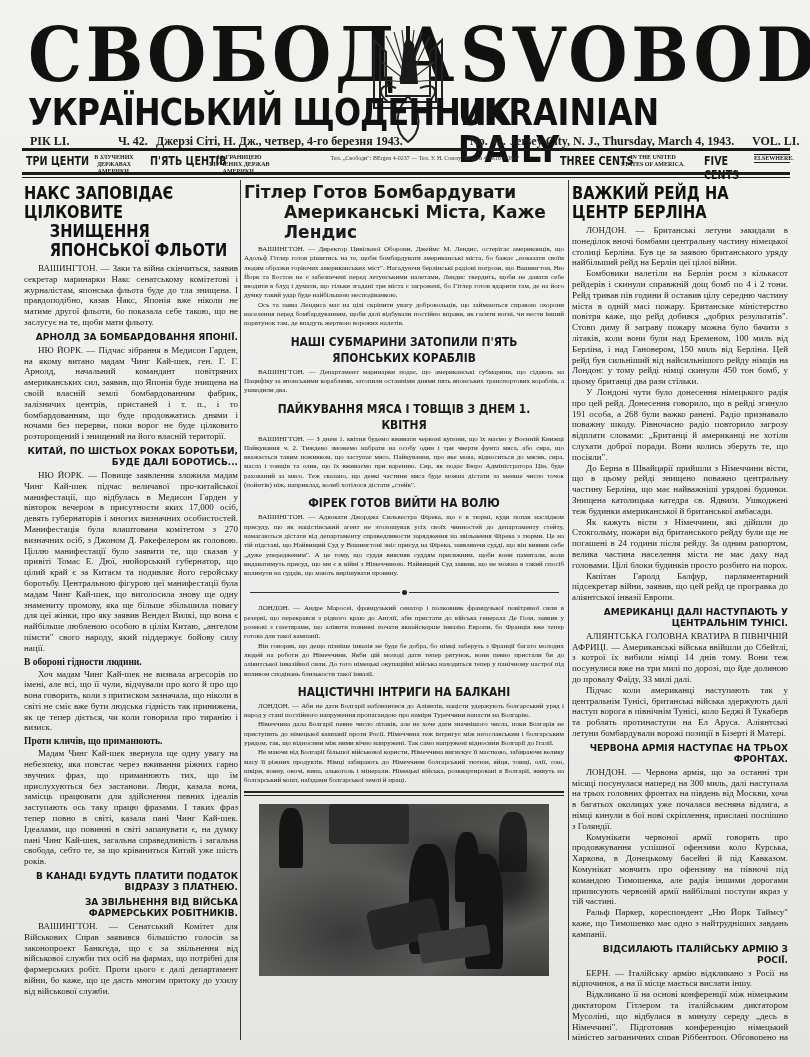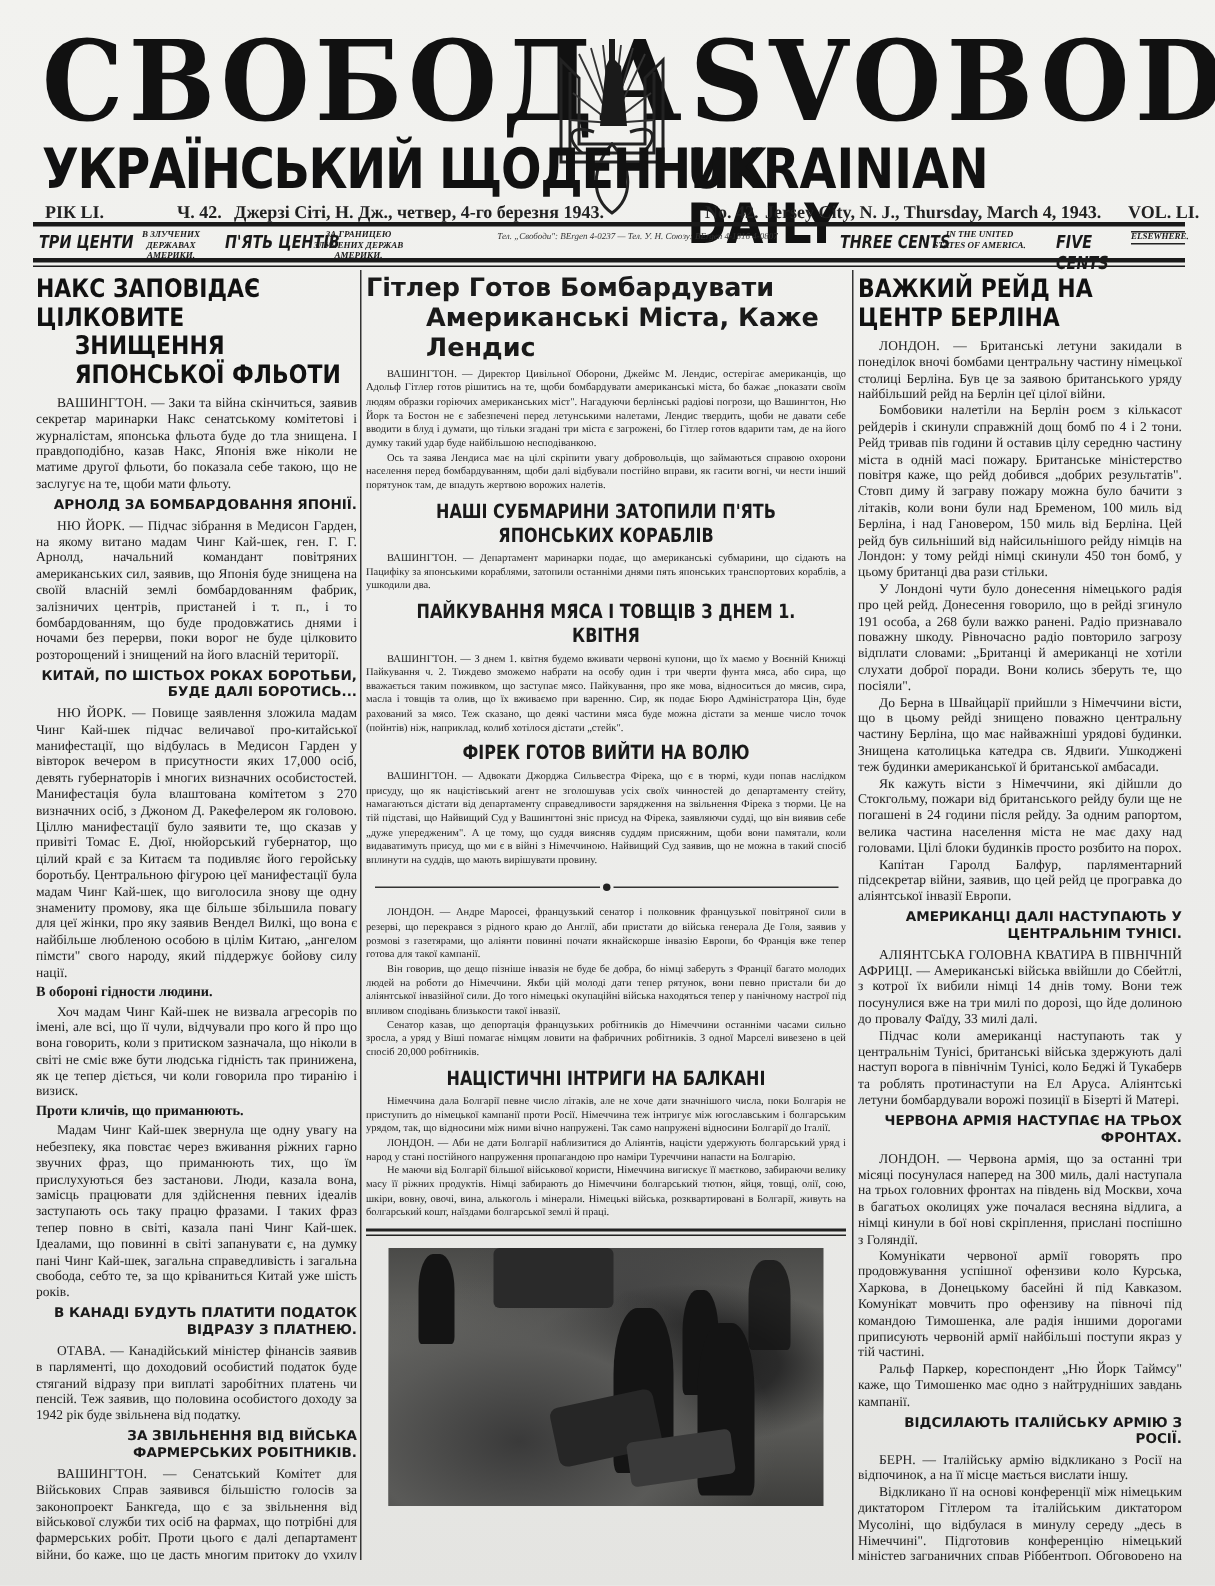--- a/index.html
+++ b/index.html
@@ -44,21 +44,21 @@
     position: absolute; top: 134px; font-size: 12px; font-weight: bold; color: #222;
   }
   .dl-rik { left: 30px; }
   .dl-ch { left: 118px; }
   .dl-uk { left: 156px; }
   .dl-no { left: 470px; }
   .dl-en { left: 510px; }
   .dl-vol { left: 752px; }
   .rule-thick { position: absolute; left: 22px; width: 768px; height: 3px; background: #1a1a1a; }
   .rule-thin { position: absolute; left: 22px; width: 768px; height: 1px; background: #1a1a1a; }
-  .price-row { position: absolute; top: 152px; left: 0; width: 688px; height: 18px; font-style: italic; }
+  .price-row { position: absolute; top: 152px; left: 0; width: 688px; height: 18px; }
   .price-big {
     position: absolute; font-family: "DejaVu Sans", sans-serif; font-weight: bold;
     font-size: 12px; transform: scaleX(0.8); transform-origin: left; top: 2px;
   }
   .price-small { position: absolute; font-size: 6px; font-weight: bold; line-height: 7px; text-align: center; top: 2px; }
   .tel { position: absolute; top: 2px; font-size: 6px; color: #333; text-align: center; line-height: 8px; }
 
   
   .col { position: absolute; top: 180px; overflow: hidden; }
   .col-left { left: 24px; width: 214px; height: 860px; }
@@ -186,21 +186,20 @@
     <div>
       <div class="hl-sub">КИТАЙ, ПО ШІСТЬОХ РОКАХ БОРОТЬБИ, БУДЕ ДАЛІ БОРОТИСЬ...</div>
       <p class="body-txt">НЮ ЙОРК. — Повище заявлення зложила мадам Чинг Кай-шек підчас величавої про-китайської манифестації, що відбулась в Медисон Гарден у вівторок вечером в присутности яких 17,000 осіб, девять губернаторів і многих визначних особистостей. Манифестація була влаштована комітетом з 270 визначних осіб, з Джоном Д. Ракефелером як головою. Ціллю манифестації було заявити те, що сказав у привіті Томас Е. Дюї, нюйорський губернатор, що цілий край є за Китаєм та подивляє його геройську боротьбу. Центральною фігурою цеї манифестації була мадам Чинг Кай-шек, що виголосила знову ще одну знамениту промову, яка ще більше збільшила повагу для цеї жінки, про яку заявив Вендел Вилкі, що вона є найбільше люб­леною особою в цілім Китаю, „ангелом пімсти" свого народу, який піддержує бойову силу нації.</p>
       <div class="hl-small">В обороні гідности людини.</div>
       <p class="body-txt">Хоч мадам Чинг Кай-шек не визвала агресорів по імені, але всі, що її чули, відчували про кого й про що вона говорить, коли з притиском зазначала, що ніколи в світі не сміє вже бути людська гідність так принижена, як це тепер діється, чи коли говорила про тиранію і визиск.</p>
       <div class="hl-small">Проти кличів, що приманюють.</div>
       <p class="body-txt">Мадам Чинг Кай-шек звернула ще одну увагу на небезпеку, яка повстає через вживання ріжних гарно звучних фраз, що приманюють тих, що їм прислухуються без застанови. Люди, казала вона, замісць працювати для здійснення певних ідеалів заступають ось таку працю фразами. І таких фраз тепер повно в світі, казала пані Чинг Кай-шек. Ідеалами, що повинні в світі запанувати є, на думку пані Чинг Кай-шек, загальна справедливість і загальна свобода, себто те, за що кріваниться Китай уже шість років.</p>
     </div>
     <div>
       <div class="hl-sub">В КАНАДІ БУДУТЬ ПЛАТИТИ ПОДАТОК ВІДРАЗУ З ПЛАТНЕЮ.</div>
-      <p class="body-txt">ОТАВА. — Канадійський міністер фінансів заявив в парляменті, що доходовий особистий податок буде стяганий відразу при виплаті заробітних платень чи пенсій. Теж заявив, що половина особистого доходу за 1942 рік буде звільнена від податку.</p>
     </div>
     <div>
       <div class="hl-sub">ЗА ЗВІЛЬНЕННЯ ВІД ВІЙСЬКА ФАРМЕРСЬКИХ РОБІТНИКІВ.</div>
       <p class="body-txt">ВАШИНГТОН. — Сенатський Комітет для Військових Справ заявився більшістю голосів за законопроект Банкгеда, що є за звільнення від військової служби тих осіб на фармах, що потрібні для фармерських робіт. Проти цього є далі департамент війни, бо каже, що це дасть многим притоку до ухилу від військової служби.</p>
     </div>
 
   </div>
 
   <div class="col col-mid mid">
     <div>
@@ -220,26 +219,25 @@
       <p class="body-txt">ВАШИНГТОН. — З днем 1. квітня будемо вживати червоні купони, що їх маємо у Воєнній Книжці Пайкування ч. 2. Тиждево зможемо набрати на особу один і три чверти фунта мяса, або сира, що вважається таким поживком, що заступає мясо. Пайкування, про яке мова, відноситься до мясив, сира, масла і товщів та олив, що їх вживаємо при варенню. Сир, як подає Бюро Адміністратора Цін, буде рахований за мясо. Теж сказано, що деякі частини мяса буде можна дістати за менше число точок (пойнтів) ніж, наприклад, колиб хотілося дістати „стейк".</p>
     </div>
     <div>
       <div class="mid-hl2">ФІРЕК ГОТОВ ВИЙТИ НА ВОЛЮ</div>
       <p class="body-txt">ВАШИНГТОН. — Адвокати Джорджа Сильвестра Фірека, що є в тюрмі, куди попав наслідком присуду, що як націстівський агент не зголошував усіх своїх чинностей до департаменту стейту, намагаються дістати від департаменту справедливости зарядження на звільнення Фірека з тюрми. Це на тій підставі, що Найвищий Суд у Вашингтоні зніс присуд на Фірека, заявляючи судді, що він виявив себе „дуже упередженим". А це тому, що суддя виясняв суддям присяжним, щоби вони памятали, коли видаватимуть присуд, що ми є в війні з Німеччиною. Найвищий Суд заявив, що не можна в такий спосіб вплинути на суддів, що мають вирішувати провину.</p>
     </div>
     <div class="ornament"><span></span><b></b><span></span></div>
     <div>
       <p class="body-txt">ЛОНДОН. — Андре Маросеі, французький сенатор і полковник французької повітряної сили в резерві, що перекрався з рідного краю до Англії, аби пристати до війська генерала Де Голя, заявив у розмові з газетярами, що аліянти повинні почати якнайскорше інвазію Европи, бо Франція вже тепер готова для такої кампанії.</p>
       <p class="body-txt">Він говорив, що дещо пізніше інвазія не буде бе добра, бо німці заберуть з Франції багато молодих людей на роботи до Німеччини. Якби цій молоді дати тепер рятунок, вони певно пристали би до аліянтської інвазійної сили. До того німецькі окупаційні війська находяться тепер у панічному настрої під впливом сподівань близькости такої інвазії.</p>
-      <p class="body-txt">Сенатор казав, що депортація французьких робітників до Німеччини останніми часами сильно зросла, а уряд у Віші помагає німцям ловити на фабричних робітників. З одної Марселі вивезено в цей спосіб 20,000 робітників.</p>
     </div>
     <div>
       <div class="mid-hl2">НАЦІСТИЧНІ ІНТРИГИ НА БАЛКАНІ</div>
+      <p class="body-txt">ЛОНДОН. — Аби не дати Болгарії наблизитися до Аліянтів, націсти удержують болгарський уряд і народ у стані постійного напруження пропагандою про наміри Туреччини напасти на Болгарію.</p>
       <p class="body-txt">Німеччина дала Болгарії певне число літаків, але не хоче дати значнішого числа, поки Болгарія не приступить до німецької кампанії проти Росії. Німеччина теж інтригує між югославським і болгарським урядом, так, що відносини між ними вічно напружені. Так само напружені відносини Болгарії до Італії.</p>
-      <p class="body-txt">ЛОНДОН. — Аби не дати Болгарії наблизитися до Аліянтів, націсти удержують болгарський уряд і народ у стані постійного напруження пропагандою про наміри Туреччини напасти на Болгарію.</p>
       <p class="body-txt">Не маючи від Болгарії більшої військової користи, Німеччина вигискує її маєтково, забираючи велику масу її ріжних продуктів. Німці забирають до Німеччини болгарський тютюн, яйця, товщі, олії, сою, шкіри, вовну, овочі, вина, алькоголь і мінерали. Німецькі війська, розквартировані в Болгарії, живуть на болгарський кошт, наїздами болгарської землі й праці.</p>
     </div>
     <div class="hr-double"></div>
     <div class="photo">
       <div class="fig" style="left:20px;top:4px;width:24px;height:60px"></div>
       <div class="fig" style="left:150px;top:40px;width:40px;height:110px"></div>
       <div class="fig" style="left:196px;top:28px;width:24px;height:70px"></div>
       <div class="fig" style="left:206px;top:50px;width:38px;height:115px"></div>
       <div class="fig" style="left:240px;top:8px;width:28px;height:60px;opacity:.8"></div>
       <div class="fig" style="left:70px;top:0px;width:80px;height:40px;border-radius:4px;background:#2a2a2a"></div>

